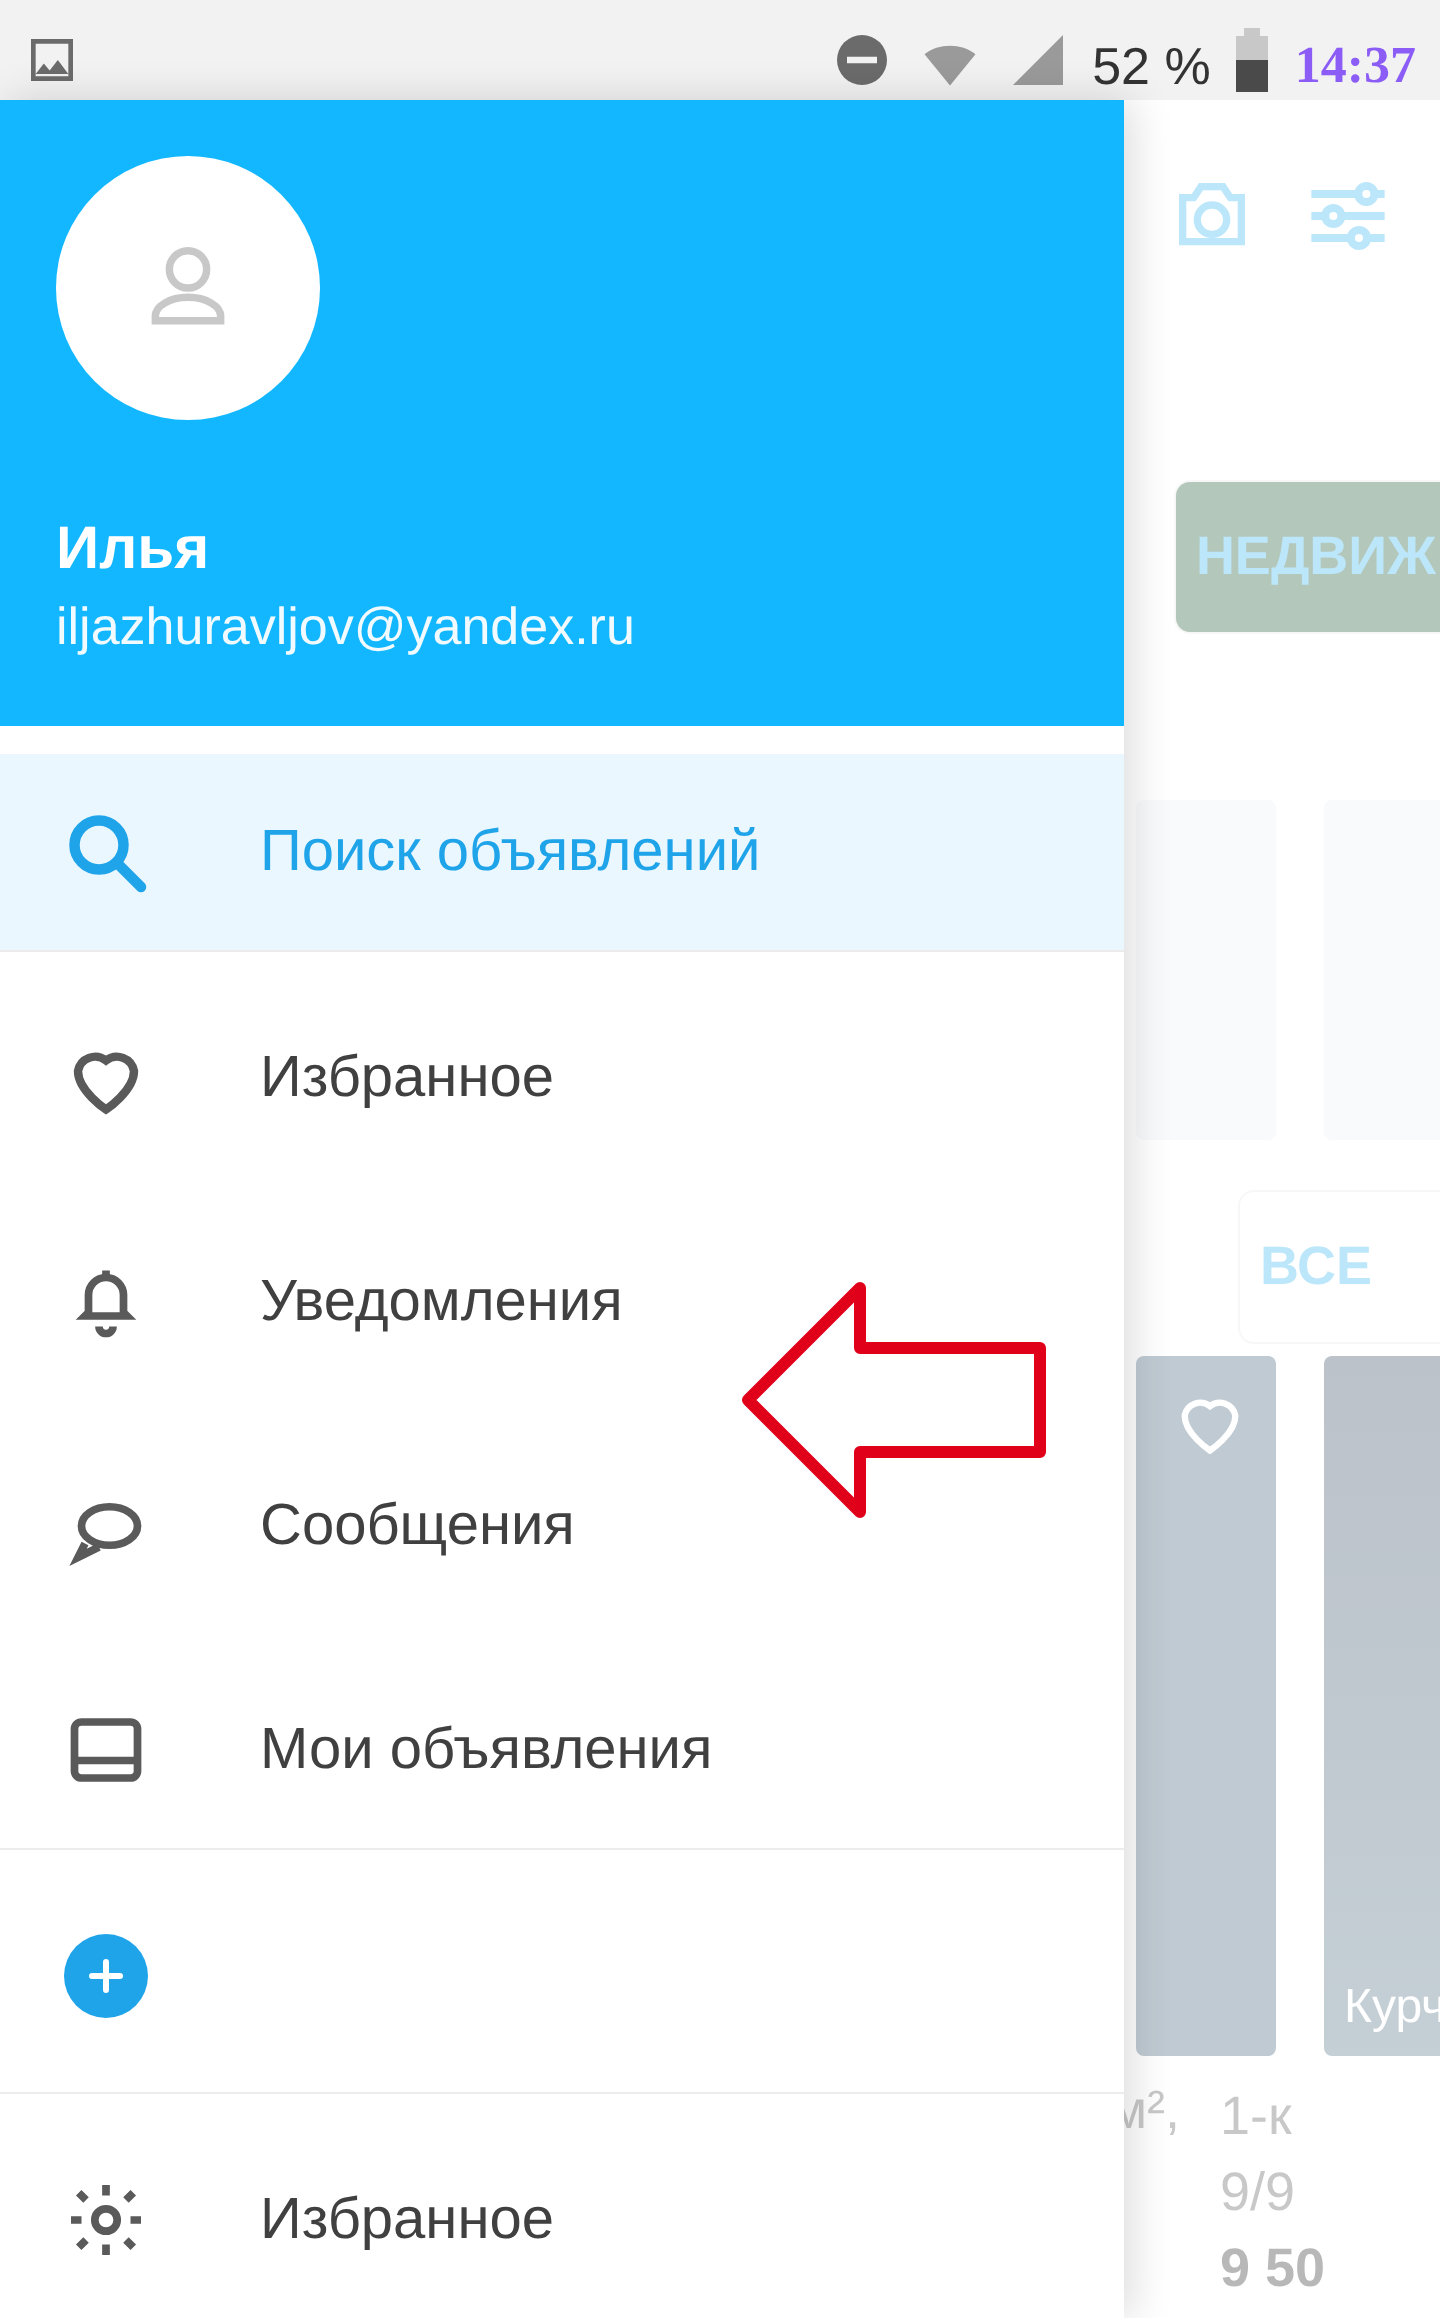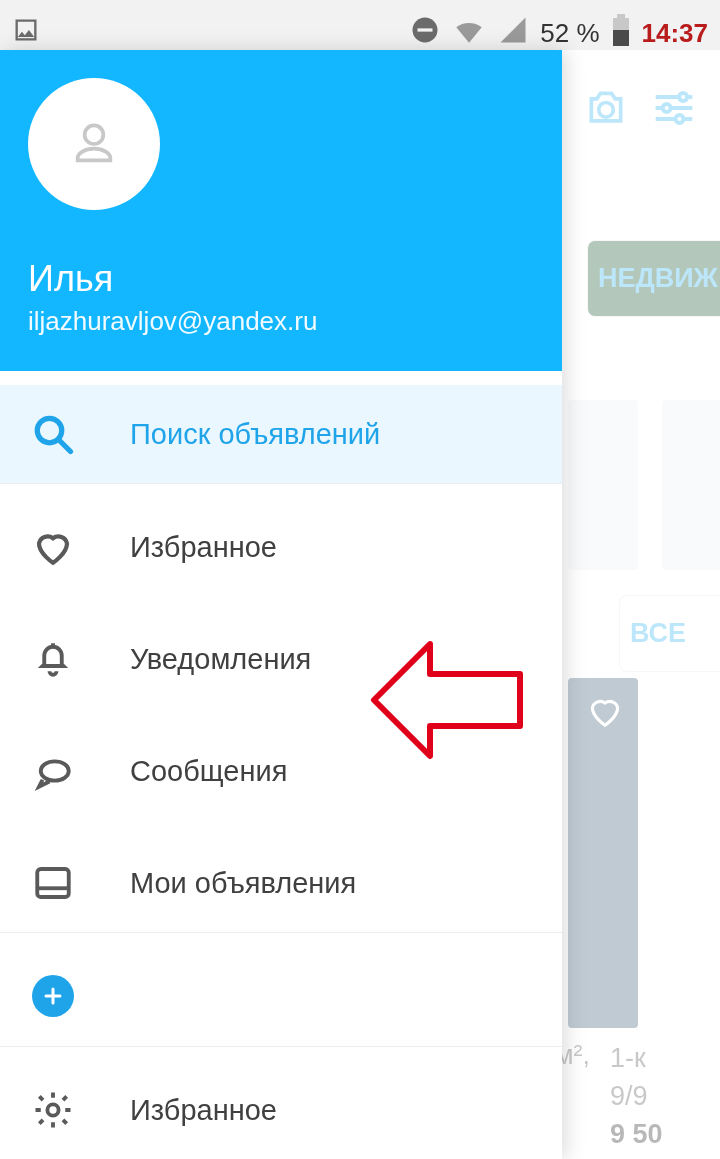--- a/index.html
+++ b/index.html
@@ -3,21 +3,21 @@
 <meta charset="utf-8">
 <style>
   * { margin:0; padding:0; box-sizing:border-box; }
   html,body { width:720px; height:1159px; font-family:Arial,Helvetica,sans-serif; background:#f0f0f0; overflow:hidden; position:relative; }
 
   
   .status-bar { display:flex; align-items:center; height:66px; padding:0 12px; background:#f2f2f2; color:#6b6b6b; font-size:26px; }
   .status-bar .left { flex:0; }
   .status-bar .right { margin-left:auto; display:flex; align-items:center; gap:12px; }
   .status-bar svg { fill:#6b6b6b; }
-  .sb-time { color:#b91c1c; font-weight:600; }
+  .sb-time { color:#8b5cf6; font-weight:600;font-family:Liberation Serif, serif; }
 
   
   .bg-page { position:absolute; top:50px; left:0; width:720px; height:1109px; background:#ffffff; }
   .bg-topbar { height:120px; display:flex; align-items:center; justify-content:flex-end; padding-right:24px; gap:24px; }
   .bg-topbar svg { width:44px; height:44px; }
   .bg-chip { position:absolute; right:0; top:190px; color:#31b3f0; font-size:27px; font-weight:700; padding:22px 2px 22px 10px; border:1px solid #e6e6e6; border-right:none; border-radius:8px 0 0 8px; background:#14532d; }
   .bg-card1 { position:absolute; right:82px; top:350px; width:70px; height:170px; background:#e9eef3; border-radius:4px; }
   .bg-card2 { position:absolute; right:0; top:350px; width:58px; height:170px; background:#e9eef3; border-radius:4px 0 0 4px; }
   .bg-chip2 { position:absolute; right:0; top:545px; color:#31b3f0; font-size:27px; font-weight:700; padding:22px 34px 22px 10px; border:1px solid #e6e6e6; border-right:none; border-radius:8px 0 0 8px; background:#fff; }
   .bg-listing1 { position:absolute; right:82px; top:628px; width:70px; height:350px; background:#3a5a74; border-radius:4px; }
@@ -26,21 +26,21 @@
   .bg-meta { position:absolute; right:0; top:990px; color:#555; font-size:27px; line-height:1.4; text-align:left; width:110px; }
   .bg-meta .price { font-weight:700; color:#222; }
   .bg-meta2 { position:absolute; right:130px; top:990px; color:#555; font-size:27px; }
   .bg-overlay { position:absolute; inset:0; background:rgba(255,255,255,0.68); }
 
   
   .drawer { position:absolute; top:50px; left:0; width:562px; height:1109px; background:#ffffff; box-shadow:4px 0 20px rgba(0,0,0,.14); display:flex; flex-direction:column; }
   .drawer-header { background:#13b7ff; color:#fff; padding:28px 28px 34px 28px; }
   .avatar { width:132px; height:132px; border-radius:50%; background:#fff; display:flex; align-items:center; justify-content:center; margin-bottom:36px; }
   .avatar svg { width:56px; height:56px; }
-  .username { font-size:36px; font-weight:400; margin-bottom:6px;margin-top:48px; }
+  .username { font-size:30px; font-weight:700; margin-bottom:6px;margin-top:48px; }
   .email { font-size:26px; opacity:.94; }
 
   
   .menu-item { display:flex; align-items:center; height:98px; padding-left:32px; gap:56px; font-size:29px; color:#404040;margin-top:14px; }
   .menu-item.active { background:#eaf7fe; color:#1fa4ea; }
   .menu-item.blue { color:#1fa4ea; }
   .mi-icon { width:42px; height:42px; flex:0 0 42px; display:flex; align-items:center; justify-content:center; }
   .mi-icon svg { width:42px; height:42px; }
   .divider { height:1px; background:#ececec; }
   .plus-circle { width:42px; height:42px; border-radius:50%; background:#1fa4ea; display:flex; align-items:center; justify-content:center; }
@@ -113,20 +113,23 @@
   <div class="bg-card1"></div>
   <div class="bg-card2"></div>
   <div class="bg-chip2">ВСЕ</div>
   <div class="bg-listing1">
     <span class="heart">
       <svg viewBox="0 0 24 24" width="38" height="38">
           <path fill="none" stroke="#fff" stroke-width="2" d="M12 21s-8-5.3-8-11a5 5 0 0 1 8-3 5 5 0 0 1 8 3c0 5.7-8 11-8 11z"></path>
         </svg>
     </span>
   </div>
+  <div class="bg-listing2">
+    <span>Курч</span>
+  </div>
   <div class="bg-meta2">м²,</div>
   <div class="bg-meta">
     <div>1-к</div>
     <div>9/9</div>
     <div class="price">9 50</div>
     <div>30А</div>
   </div>
   <div class="bg-overlay"></div>
 </div>
 

